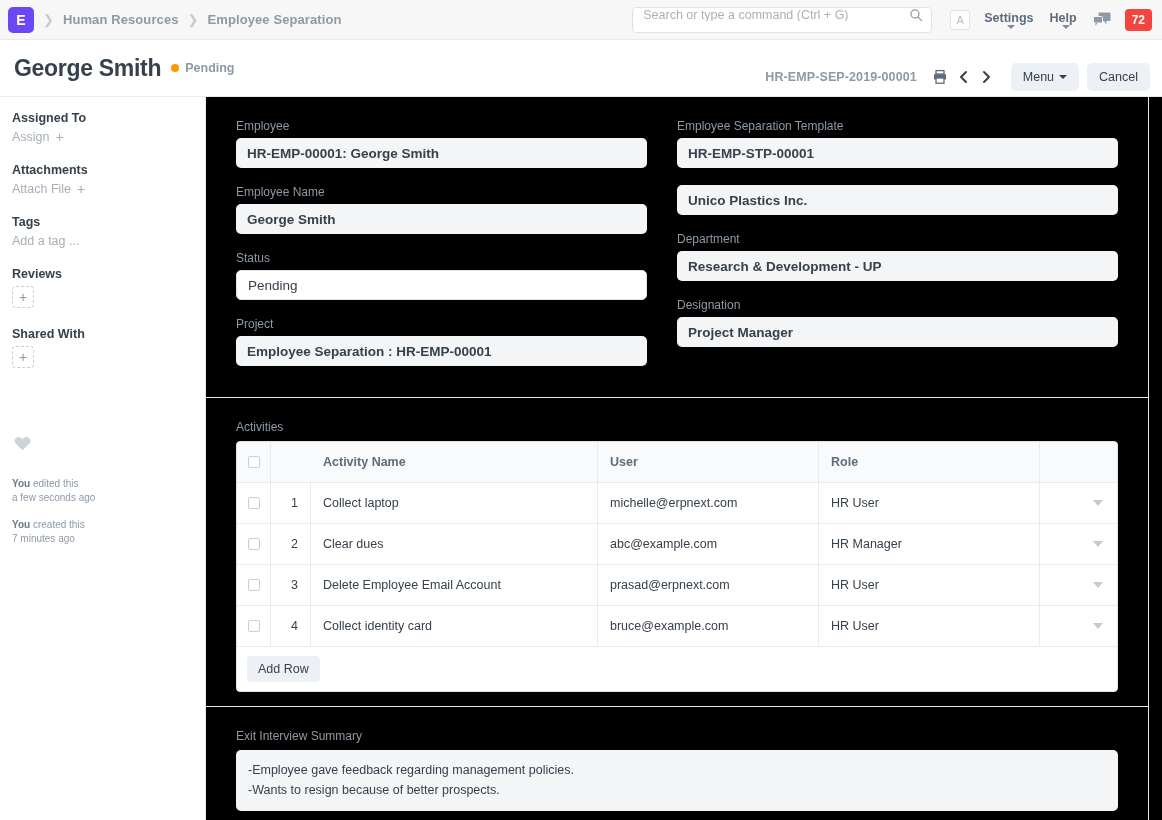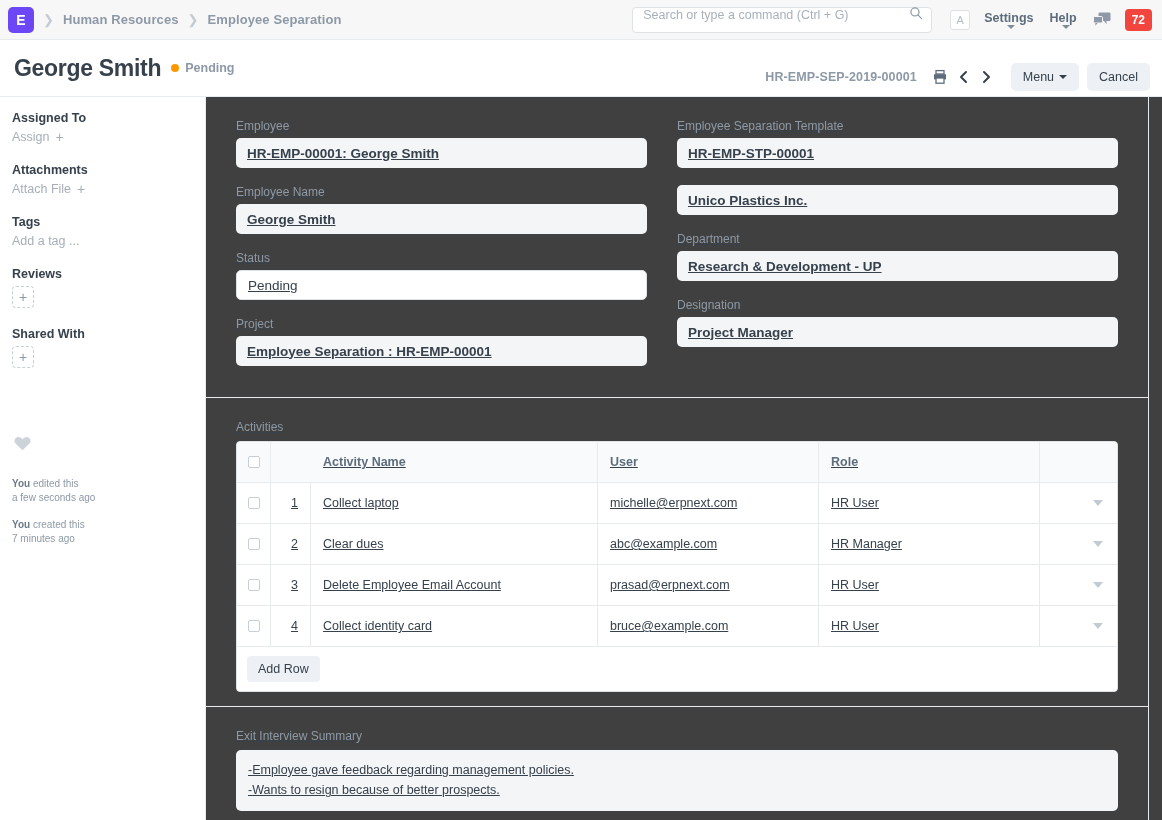--- a/index.html
+++ b/index.html
@@ -39,21 +39,21 @@
   .nav-left { display: flex; align-items: center; }
 
   .nav-right {
     position: absolute; right: 10px; top: 0; height: 40px;
     display: flex; align-items: center;
   }
   .searchbox {
     width: 300px; height: 26px;
     border: 1px solid #dfe2e5; border-radius: 4px;
     background: #fff;
-    display: flex; align-items: center;
+    display: flex; 
     padding: 0 8px 11px 10px;
     margin-right: 18px;
   }
   .searchbox input {
     border: 0; outline: 0; flex: 1 1 auto;
     font-size: 12.5px; color: #36414c;
     font-family: "Liberation Sans", sans-serif;
     background: transparent;
   }
   .searchbox input::placeholder { color: #a8b1bb; }
@@ -149,21 +149,21 @@
     cursor: pointer; margin-bottom: 19px;
   }
   .sb-gap { height: 49px; }
   .heart { margin: 0 0 22px 2px; }
   .log-entry { font-size: 10px; color: #8d99a6; margin-bottom: 14px; line-height: 1.35; }
   .log-entry b { color: #6c7a89; }
 
   
   .main {
     flex: 1 1 auto; position: relative;
-    background: #404040; overflow: hidden; text-decoration: underline;
+    background: #000000; overflow: hidden;
   }
   .sheet {
     width: 943px; margin: 0 0 0 0;
     border-right: 1px solid #e8ebed;
     min-height: 723px;
   }
   .section {
     padding: 22px 30px 14px 30px;
     border-bottom: 1px solid #e8ebed;
   }

